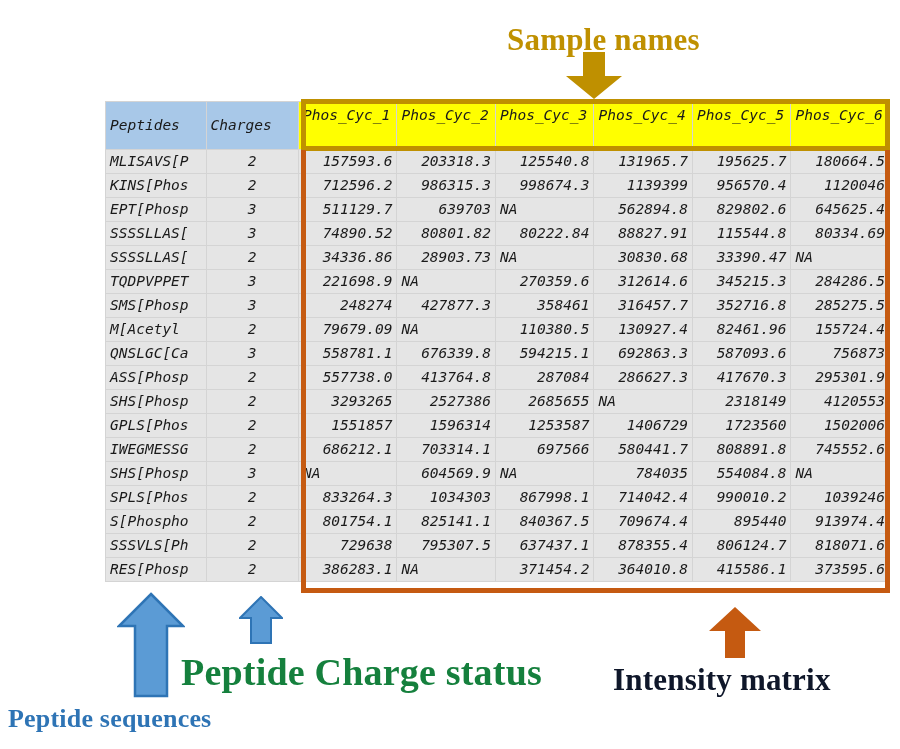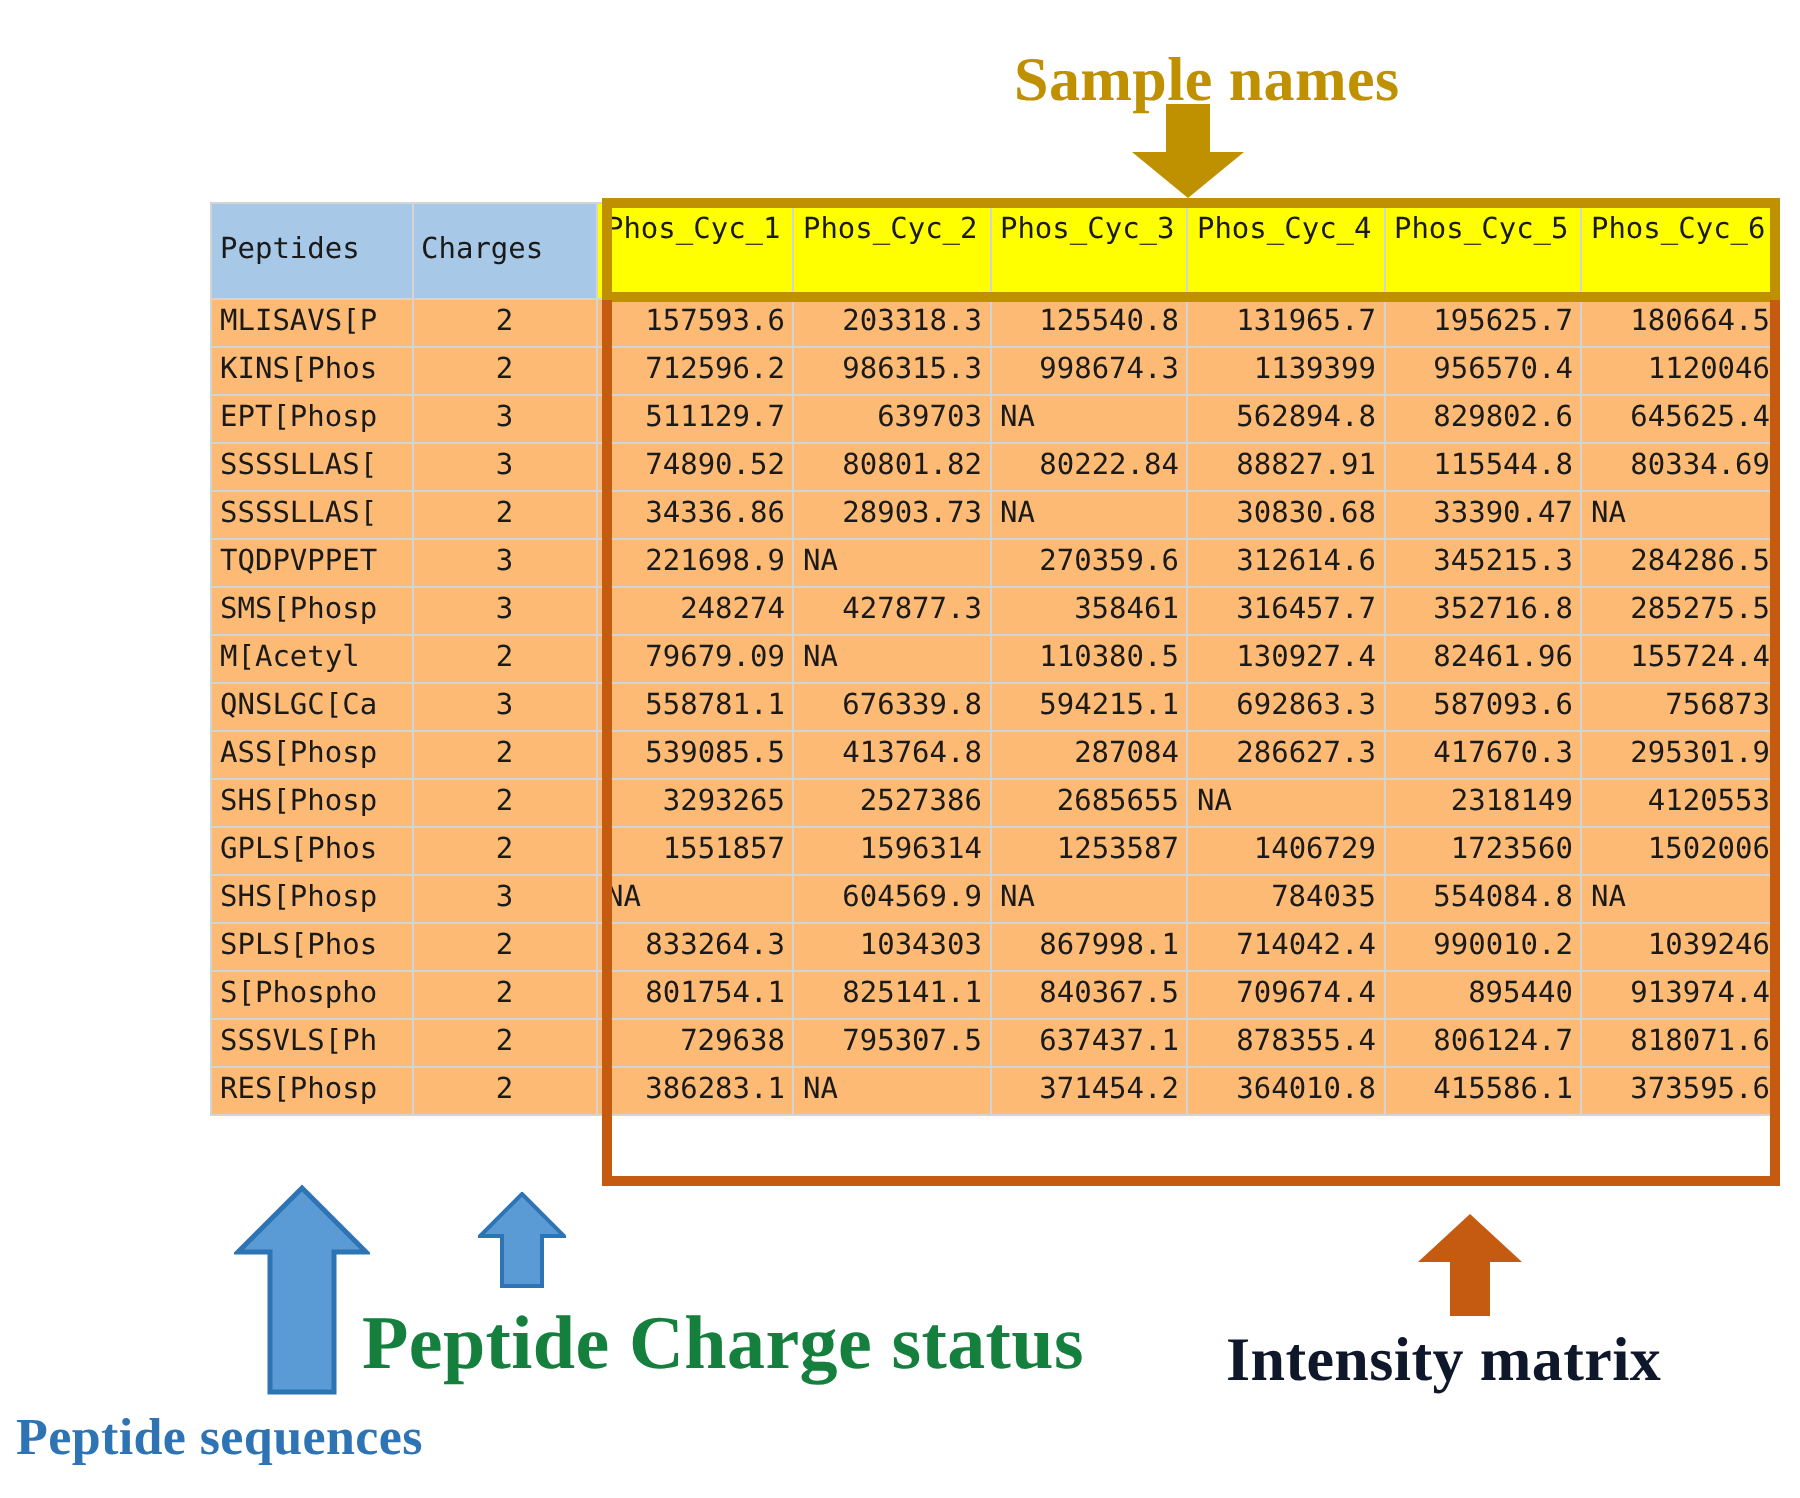--- a/index.html
+++ b/index.html
@@ -58,21 +58,22 @@
   #peptide-charge-arrow { left: 239px; top: 596px; }
 
   
   #spreadsheet {
     position: absolute;
     left: 105px;
     top: 101px;
     width: 785px;
     border-collapse: collapse;
     table-layout: fixed;
-    background: #fdba74;
+    background: #e5e5e5;
+    font-style: italic;
   }
   #spreadsheet td, #spreadsheet th {
     border: 1px solid #D4D4D4;
     font-family: "DejaVu Sans Mono", "Liberation Mono", monospace;
     font-size: 14.5px;
     font-weight: normal;
     height: 23px;
     line-height: 23px;
     padding: 0 4px;
     overflow: hidden;
@@ -251,21 +252,21 @@
         <td class="num">558781.1</td>
         <td class="num">676339.8</td>
         <td class="num">594215.1</td>
         <td class="num">692863.3</td>
         <td class="num">587093.6</td>
         <td class="num">756873</td>
       </tr>
       <tr>
         <td class="pep">ASS[Phosp</td>
         <td class="chg">2</td>
-        <td class="num">539085.5</td>
+        <td class="num">557738.0</td>
         <td class="num">413764.8</td>
         <td class="num">287084</td>
         <td class="num">286627.3</td>
         <td class="num">417670.3</td>
         <td class="num">295301.9</td>
       </tr>
       <tr>
         <td class="pep">SHS[Phosp</td>
         <td class="chg">2</td>
         <td class="num">3293265</td>
@@ -279,20 +280,30 @@
         <td class="pep">GPLS[Phos</td>
         <td class="chg">2</td>
         <td class="num">1551857</td>
         <td class="num">1596314</td>
         <td class="num">1253587</td>
         <td class="num">1406729</td>
         <td class="num">1723560</td>
         <td class="num">1502006</td>
       </tr>
       <tr>
+        <td class="pep">IWEGMESSG</td>
+        <td class="chg">2</td>
+        <td class="num">686212.1</td>
+        <td class="num">703314.1</td>
+        <td class="num">697566</td>
+        <td class="num">580441.7</td>
+        <td class="num">808891.8</td>
+        <td class="num">745552.6</td>
+      </tr>
+      <tr>
         <td class="pep">SHS[Phosp</td>
         <td class="chg">3</td>
         <td class="na">NA</td>
         <td class="num">604569.9</td>
         <td class="na">NA</td>
         <td class="num">784035</td>
         <td class="num">554084.8</td>
         <td class="na">NA</td>
       </tr>
       <tr>

